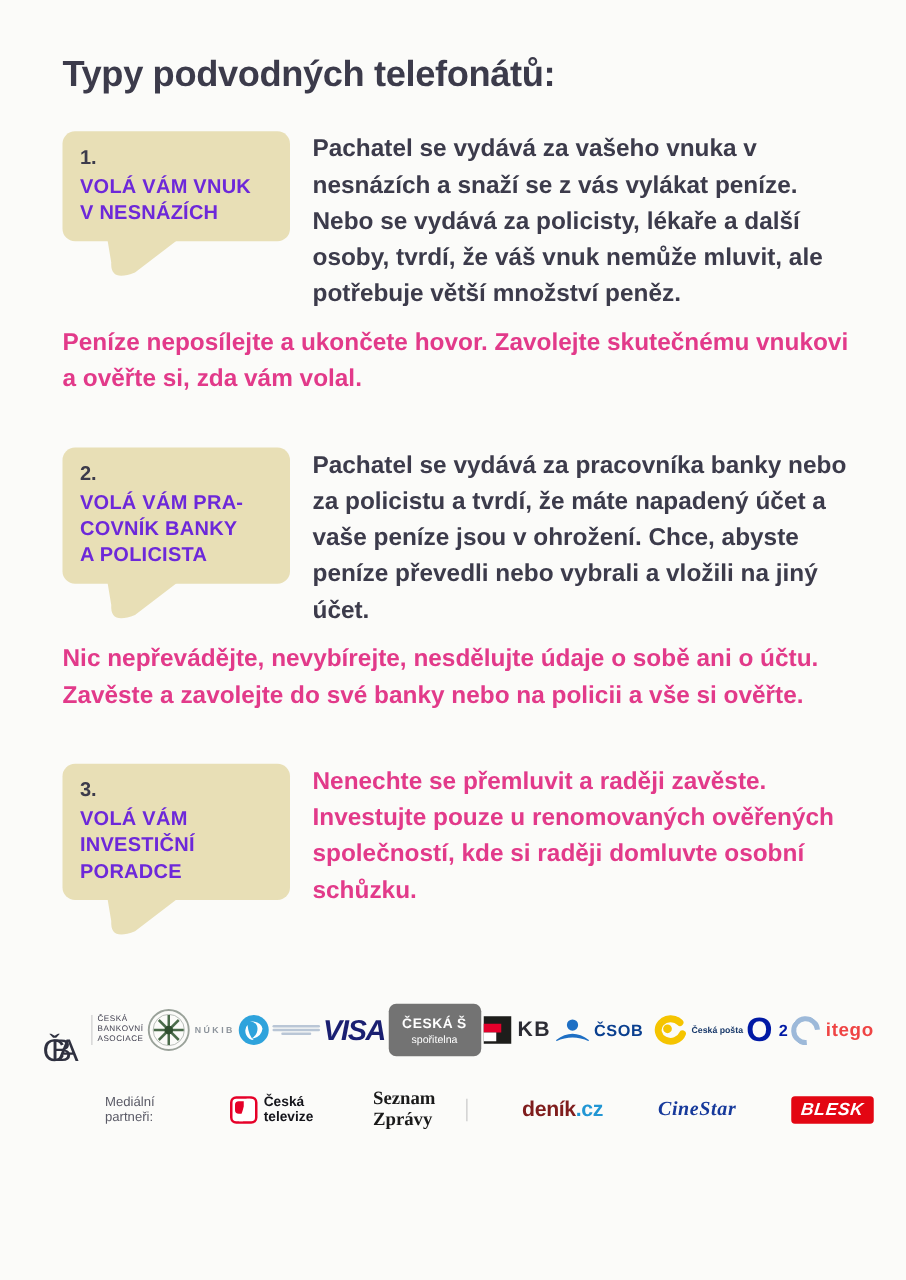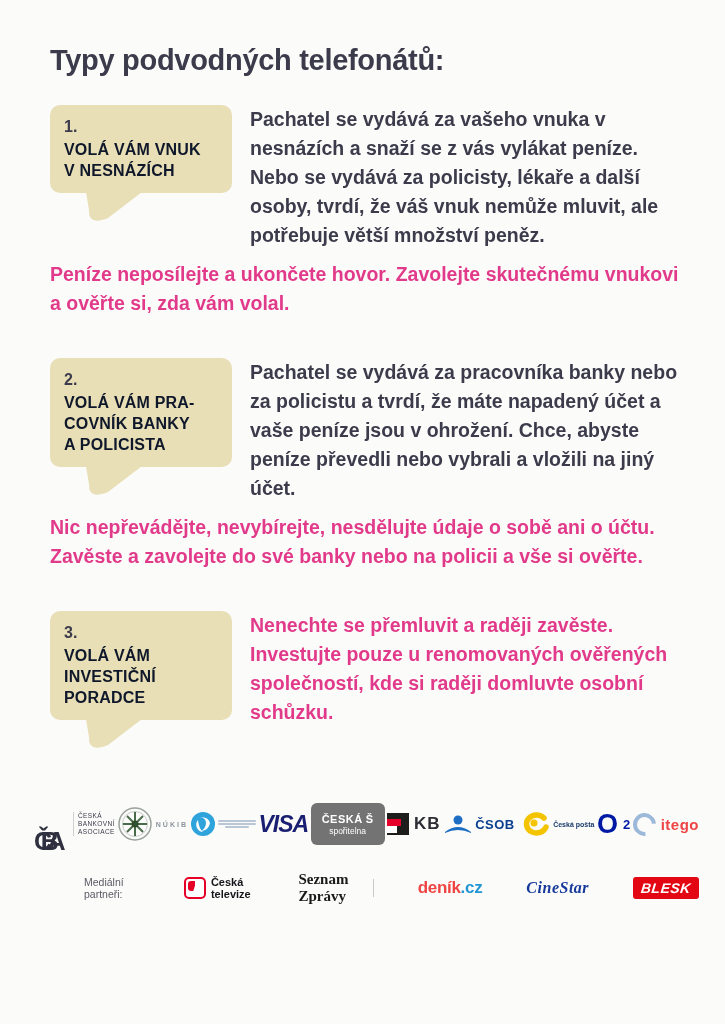--- a/index.html
+++ b/index.html
@@ -5,31 +5,31 @@
   html,body{margin:0;padding:0;width:725px;height:1024px;overflow:hidden;
     background:#fbfbf9;font-family:"Liberation Sans",sans-serif;}
   .page{padding:44px 40px 0 50px;box-sizing:border-box;width:725px;height:1024px;position:relative;}
   .title{font-size:29px;font-weight:bold;color:#3c3b4b;letter-spacing:-0.3px;margin:0 0 28px 0;}
 
   .section{margin-bottom:40px;}
   .section::after{content:"";display:block;clear:both;}
   .bubble-wrap{float:left;width:182px;margin-right:18px;}
   .bubble{background:#e8dfb6;border-radius:10px;padding:12px 14px;box-sizing:border-box;width:182px;}
   .bubble-num{font-size:16px;font-weight:bold;color:#3c3b4b;line-height:19px;margin-bottom:3px;}
-  .bubble-label{font-size:16px;font-weight:bold;color:#0f172a;line-height:21px;letter-spacing:0.2px;white-space:pre-line;}
+  .bubble-label{font-size:16px;font-weight:bold;color:#6d28d9;line-height:21px;letter-spacing:0.2px;white-space:pre-line;}
   .bubble-tail{display:block;margin:-1px 0 0 26px;}
   .desc{font-size:19.5px;font-weight:bold;color:#3c3b4b;line-height:29px;margin:0 0 10px 0;}
   .advice{font-size:19.5px;font-weight:bold;color:#e23a8a;line-height:29px;margin:0;}
 
   .footer{margin:26px -14px 0 -16px;}
   .logo-row{display:flex;align-items:center;justify-content:space-between;height:62px;}
   .logo{display:flex;align-items:center;gap:5px;}
   .col{display:flex;flex-direction:row;align-items:center;gap:2px;}
 
-  .cba-mono{font-size:25px;font-weight:bold;color:#2f3140;letter-spacing:-0.45em;width:34px;overflow:visible;line-height:25px;margin-top:34px;}
+  .cba-mono{font-size:25px;font-weight:normal;color:#2f3140;letter-spacing:-0.45em;width:34px;overflow:visible;line-height:25px;margin-top:34px;}
   .cba-caption{font-size:6.5px;line-height:8px;color:#3c3b4b;white-space:pre-line;border-left:1px solid #cfcfcf;padding-left:4px;letter-spacing:0.4px;}
   .nukib-label{font-size:7px;letter-spacing:2px;color:#8d949c;font-weight:bold;}
   .tiny-bars{display:flex;flex-direction:column;gap:1.5px;align-items:center;}
   .tiny-bars i{display:block;width:38px;height:1.8px;background:#b9c6d6;border-radius:1px;}
   .tiny-bars i:last-child{width:24px;}
   .visa{font-size:23px;font-weight:bold;font-style:italic;color:#1a1f71;letter-spacing:-1px;}
   .cs-box{width:74px;height:42px;background:#737373;border-radius:6px;display:flex;flex-direction:column;
     align-items:center;justify-content:center;color:#fff;}
   .cs-top{font-size:11px;font-weight:bold;letter-spacing:0.5px;display:flex;gap:3px;align-items:baseline;}
   .cs-sub{font-size:8.5px;margin-top:1px;}
@@ -46,21 +46,21 @@
 
   .media-row{display:flex;align-items:center;margin-top:16px;padding-left:50px;gap:44px;}
   .media-label{font-size:10.5px;color:#5a5a66;}
   .ct-box{width:18px;height:18px;border:2px solid #e60028;border-radius:5px;position:relative;background:#fff;flex:none;overflow:hidden;}
   .ct-box::before{content:"";position:absolute;left:2px;top:2px;width:7px;height:10px;background:#e60028;border-radius:3px 0 0 3px;}
   .ct-box::after{content:"";position:absolute;left:8px;top:-2px;width:3px;height:24px;background:#fff;transform:rotate(18deg);}
   .ct-text{font-size:11px;font-weight:bold;color:#14141a;}
   .seznam{font-family:"Liberation Serif",serif;font-weight:bold;font-size:15px;color:#1a1a1a;display:flex;align-items:center;gap:7px;}
   .seznam i{display:block;width:1px;height:18px;background:#c9c9c9;}
   .denik{font-size:17px;font-weight:bold;letter-spacing:-0.3px;}
-  .denik .a{color:#ef4444;}.denik .b{color:#2196d4;}
+  .denik .a{color:#7f1d1d;}.denik .b{color:#2196d4;}
   .cinestar{font-family:"Liberation Serif",serif;font-style:italic;font-weight:bold;font-size:16px;color:#16399b;letter-spacing:0.5px;}
   .blesk{background:#e30613;border-radius:3px;padding:2px 8px;}
   .blesk span{display:inline-block;color:#fff;font-weight:bold;font-style:italic;font-size:14px;transform:skewX(-6deg);letter-spacing:0.5px;}
 </style>
 </head>
 <body>
 
 <div class="page">
   <h1 class="title">Typy podvodných telefonátů:</h1>
 

